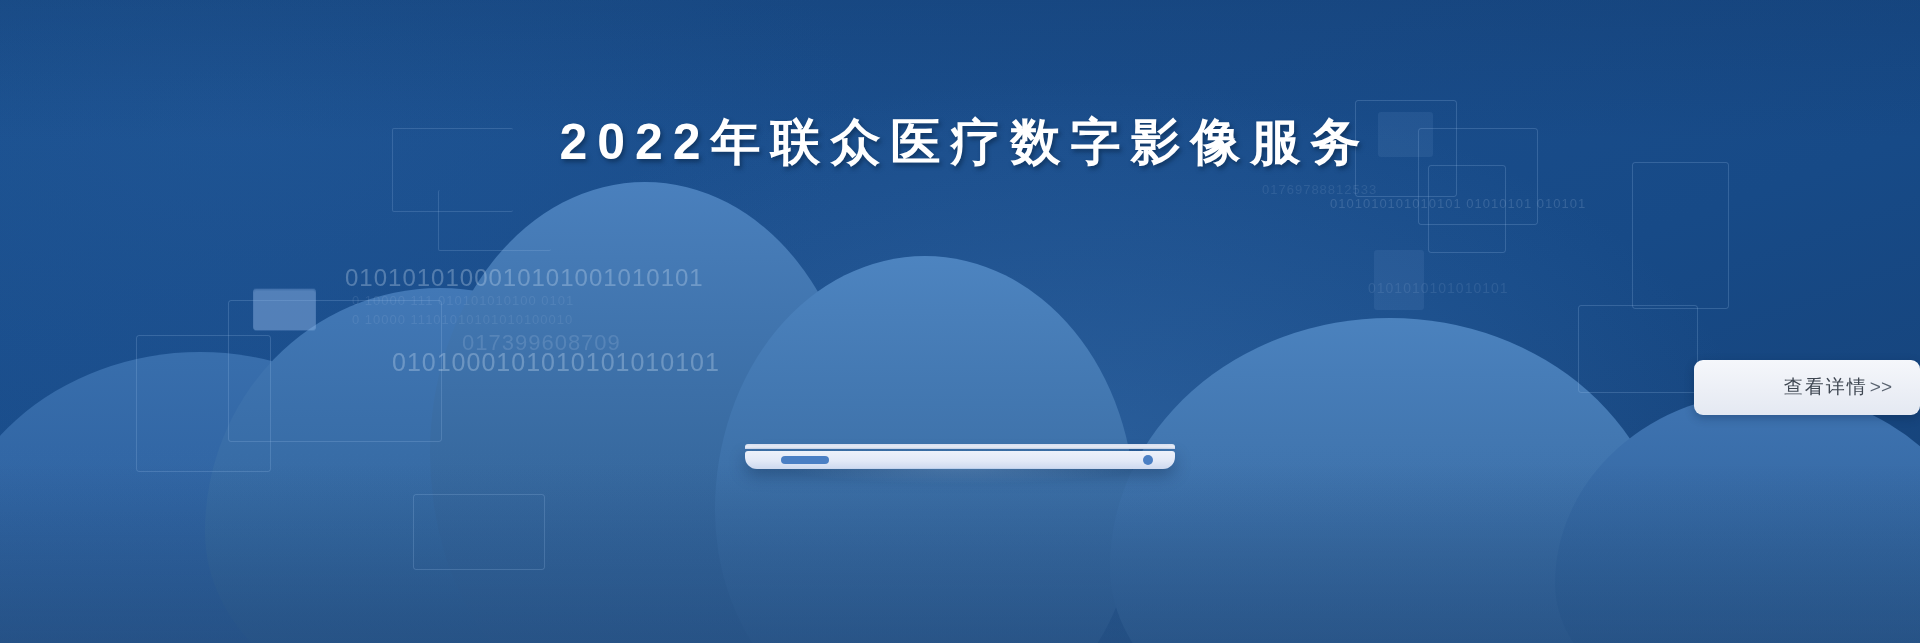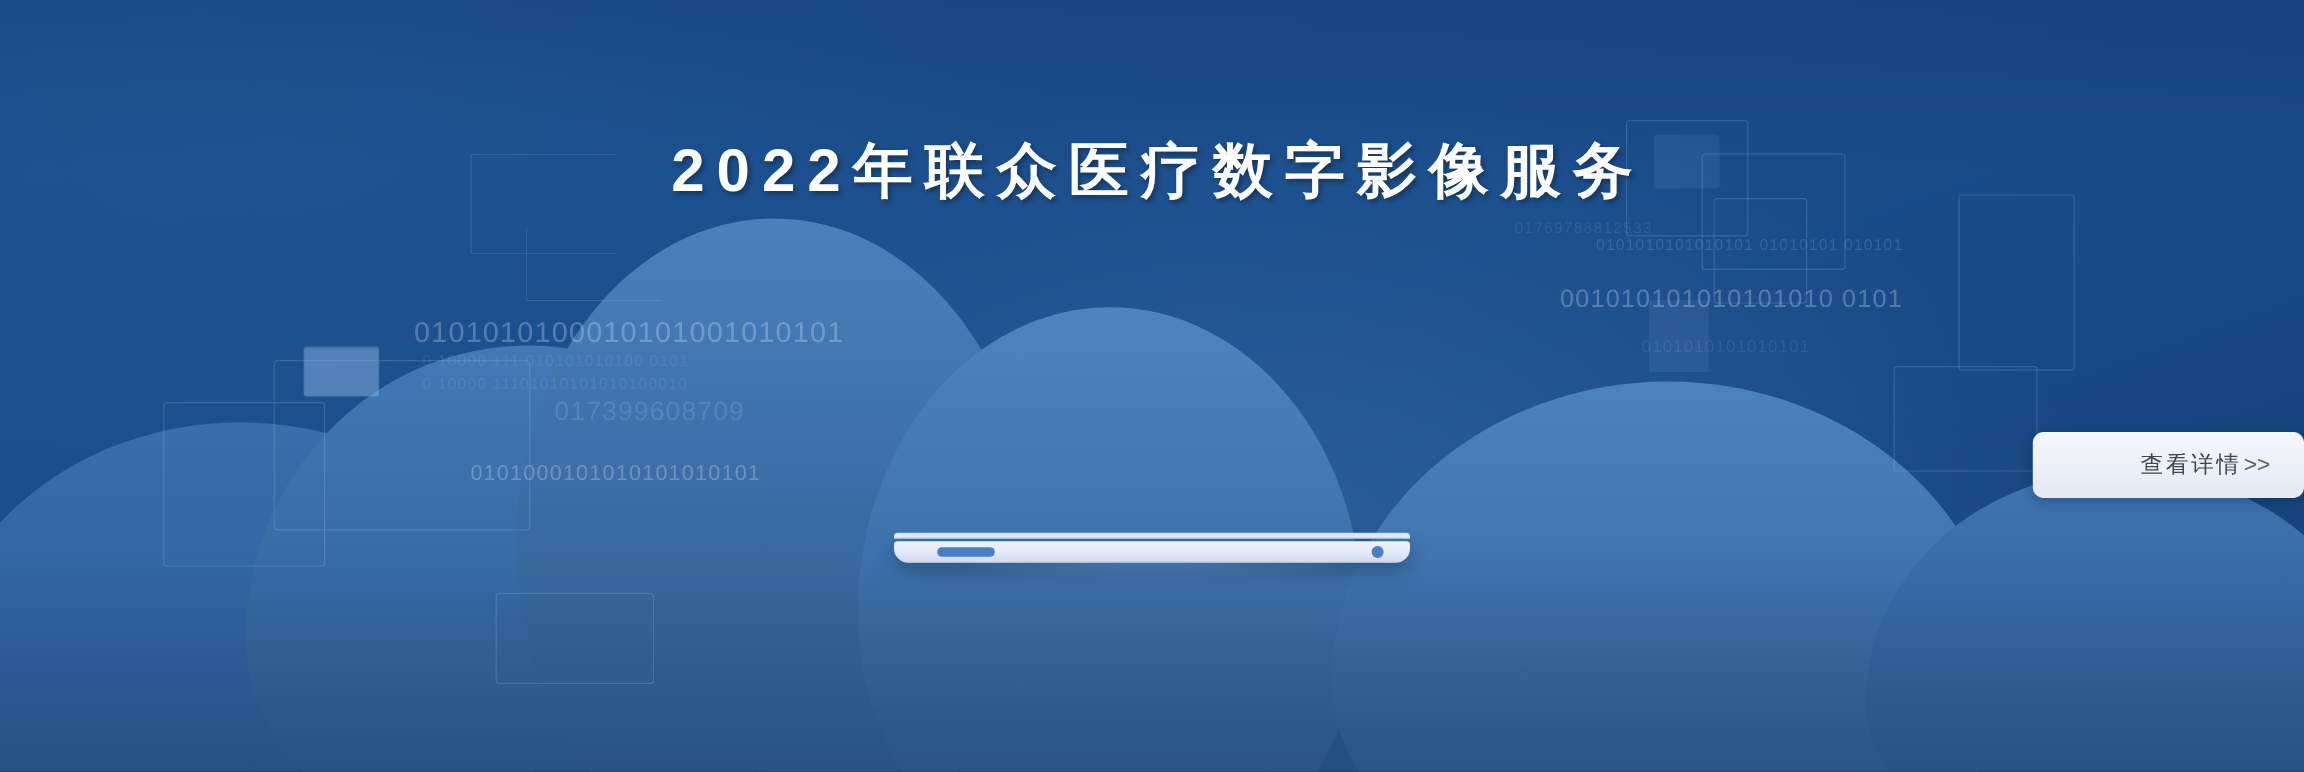--- a/index.html
+++ b/index.html
@@ -216,25 +216,24 @@
   <div class="rect-fill" style="left:1378px; top:112px; width:55px; height:45px;"></div>
   <div class="rect-fill" style="left:1374px; top:250px; width:50px; height:60px;"></div>
   <div class="rect" style="left:1428px; top:165px; width:76px; height:86px;"></div>
   <div class="rect" style="left:1632px; top:162px; width:95px; height:145px;"></div>
   <div class="rect" style="left:1578px; top:305px; width:118px; height:86px;"></div>
 
   <div class="binary b-bright" style="left:345px; top:264px; font-size:24px;">0101010100010101001010101</div>
   <div class="binary b-dim" style="left:352px; top:293px; font-size:13px;">0 10000 111        010101010100     0101</div>
   <div class="binary b-dim" style="left:352px; top:312px; font-size:13px;">0 10000 11101010101010100010</div>
   <div class="binary" style="left:462px; top:330px; font-size:22px;">017399608709</div>
-  <div class="binary b-bright" style="left:392px; top:348px; font-size:18px;margin-top:36px;">0101000101010101010101</div>
+  <div class="binary b-bright" style="left:392px; top:348px; font-size:25px;">0101000101010101010101</div>
 
   <div class="binary b-dim" style="left:1262px; top:182px; font-size:13px;">01769788812533</div>
   <div class="binary" style="left:1330px; top:196px; font-size:13px;">0101010101010101    01010101  010101</div>
-  <div class="binary b-bright" style="left:1300px; top:238px; font-size:21px;">001010101010101010        0101</div>
   <div class="binary b-dim" style="left:1368px; top:280px; font-size:14px;">0101010101010101</div>
 
   <div class="title-wrap">
     <div class="title-line">2022年联众医疗数字影像服务</div>
   </div>
 
   <div class="cta-wrap">
     <div class="cta">
       <span>查看详情</span><span class="arrows">&gt;&gt;</span>
     </div>

